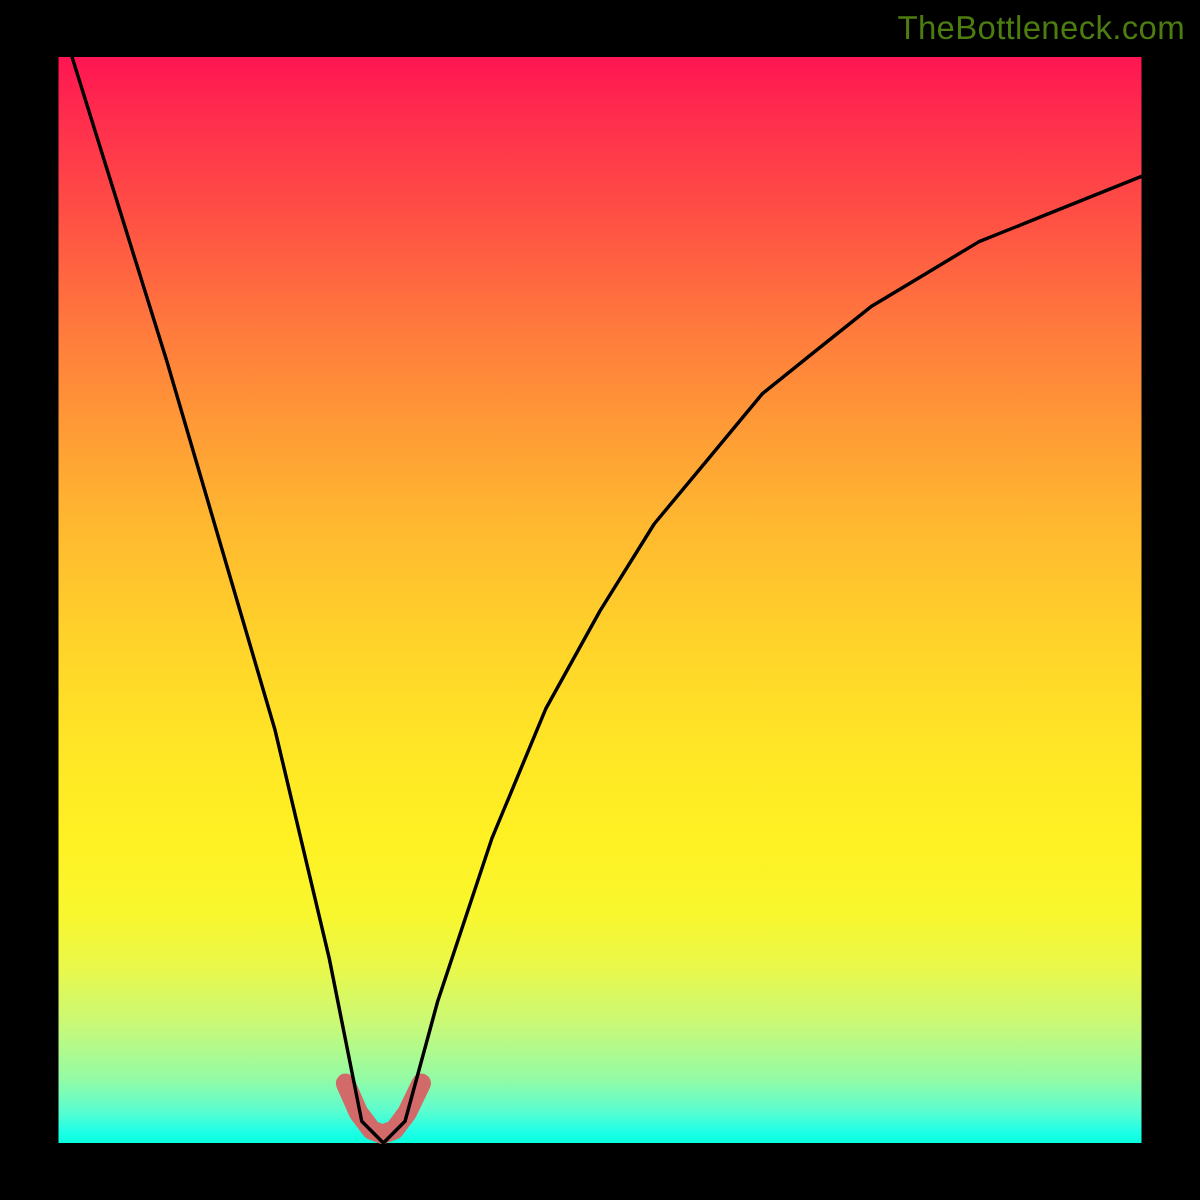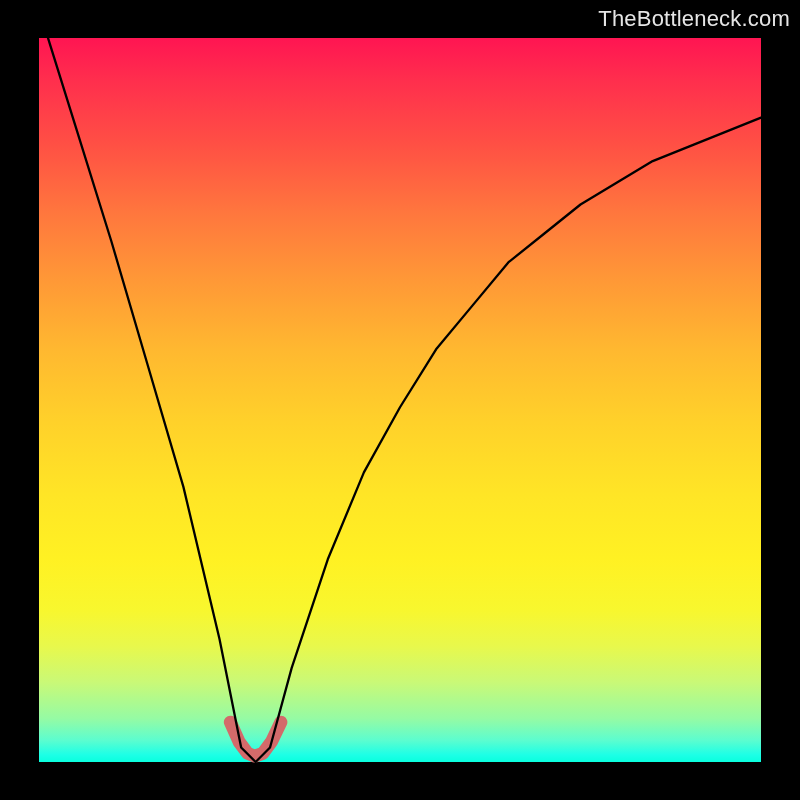--- a/index.html
+++ b/index.html
@@ -42,21 +42,21 @@
       #95fba4 94%,
       #5cfdcf 97%,
       #1dffe6 99%,
       #09ffde 100%
     );
   }
   .watermark {
     position: absolute;
     top: 6px;
     right: 10px;
-    color: #e5e5e5;
+    color: #4d7c0f;
     font-size: 22px;
     letter-spacing: 0.2px;
     font-weight: 500;
   }
   svg.curves {
     position: absolute;
     left: 0;
     top: 0;
     width: 800px;
     height: 800px;

